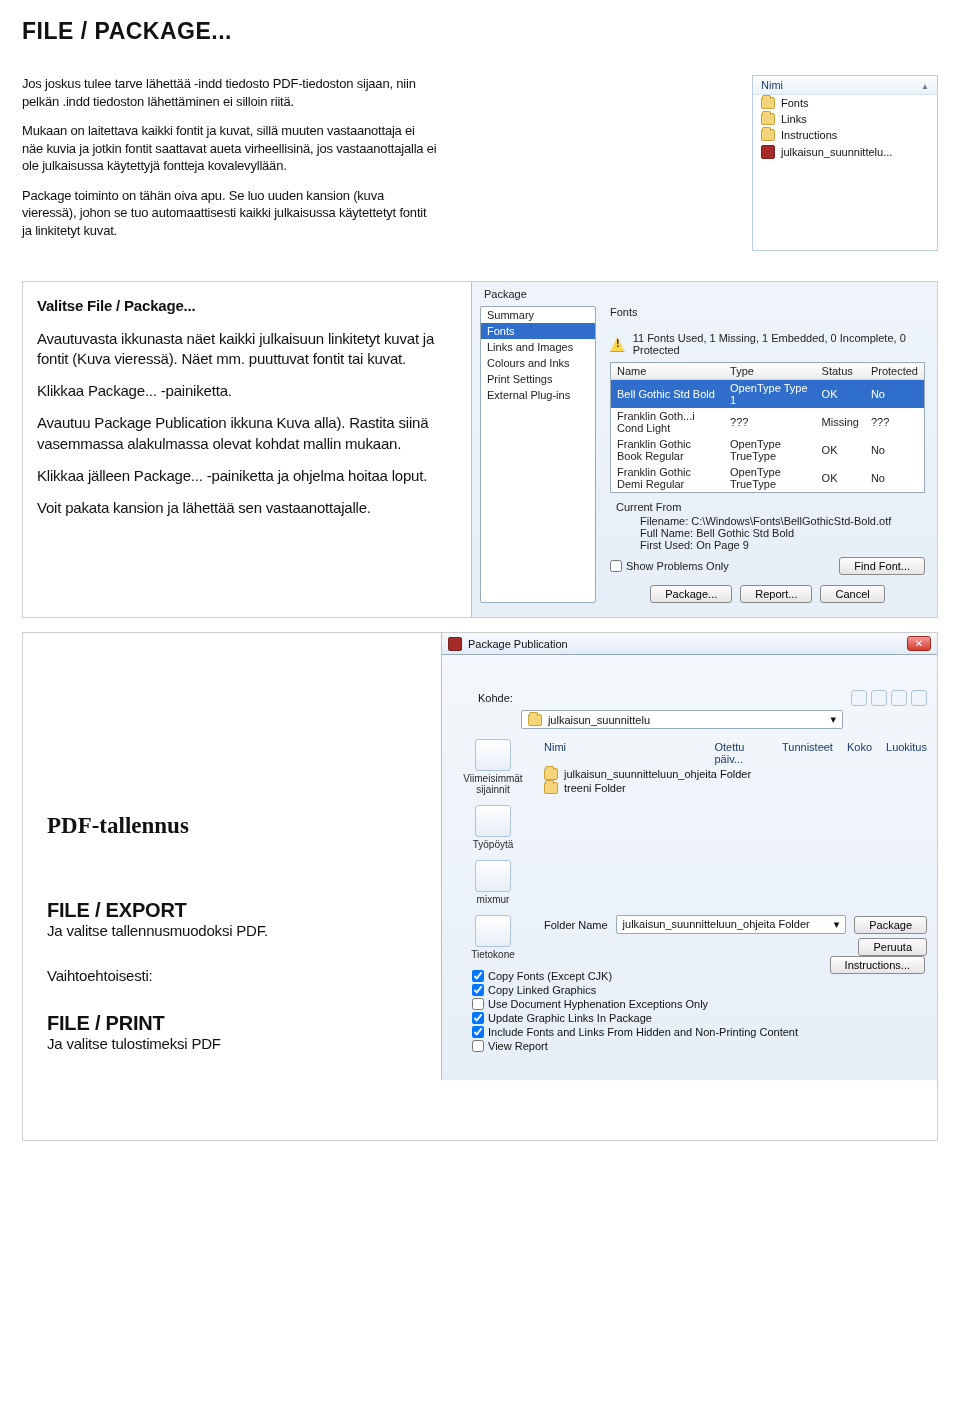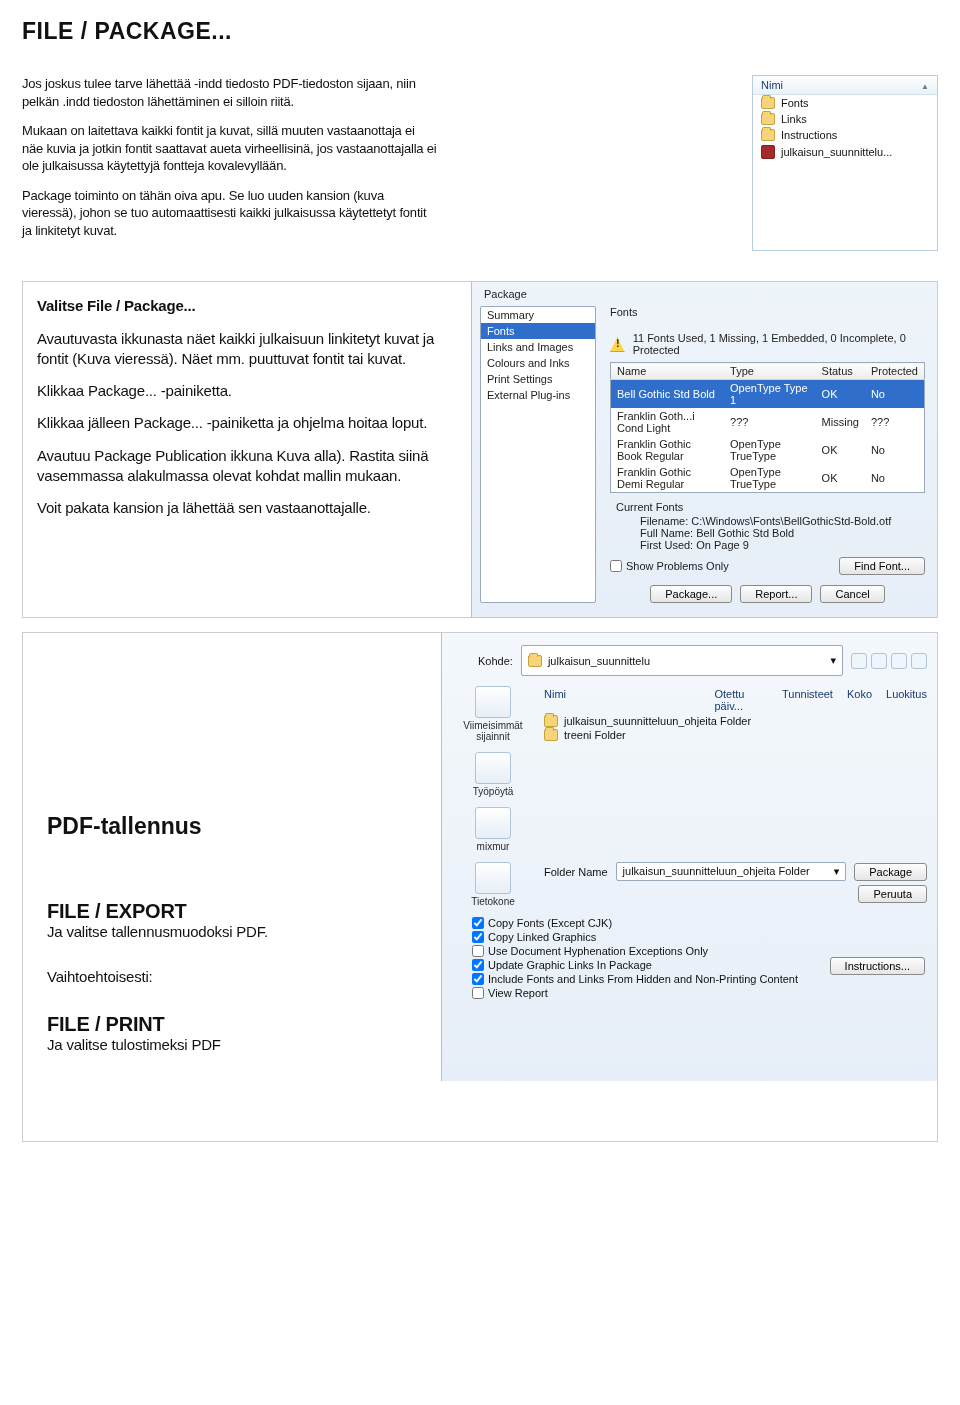--- a/index.html
+++ b/index.html
@@ -94,40 +94,40 @@
     border:1px solid #8a8a8a; border-radius:3px;
     background: linear-gradient(#fdfdfd,#e5e5e5);
     padding: 2px 14px; font-size:11px;
     font-family: "Segoe UI", Arial, sans-serif;
   }
   .cb { display:flex; align-items:center; gap:4px; }
   .cb input{width:12px;height:12px;}
 
   .lowframe { border:1px solid #ccc; padding: 0 0 60px 0; display:flex; gap:0; }
   .lowleft { width: 448px; padding: 180px 18px 0 24px; }
-  .lowleft h2 { font-family: Liberation Sans, sans-serif; font-weight:bold; font-size:23px; margin-bottom: 60px; }
+  .lowleft h2 { font-family: Liberation Serif, serif; font-weight:bold; font-size:23px; margin-bottom: 60px; }
   .lowleft .sec { margin-bottom: 28px; font-size:15px; letter-spacing:-0.2px; }
   .lowleft .sec .lbl { font-family:"Arial Narrow",Arial,sans-serif; font-weight:bold; font-size:20px; }
 
   .ppub {
     flex:1; border-left:1px solid #a9c3da;
     background: linear-gradient(#f4f8fc,#e6eef7);
     font-family:"Segoe UI",Arial,sans-serif; font-size:11px;
     position:relative;
   }
   .ppub-titlebar {
     display:flex; align-items:center; gap:6px;
     background: linear-gradient(#f6f9fc,#e2ecf5);
     padding:3px 6px; border-bottom:1px solid #9ab;
   }
   .indd-sm { width:14px;height:14px;background:#a52a2a;border:1px solid #7a1f1f;border-radius:2px;}
   .close-x { margin-left:auto; width:24px;height:15px; background:linear-gradient(#f59a9a,#d43b2f); border:1px solid #9a2a22; border-radius:3px; color:#fff; text-align:center; line-height:13px; font-size:10px;}
   .ppub-inner { padding: 8px 10px 10px 10px; }
   .kohde-row { display:flex; align-items:center; gap:8px; margin:4px 0 10px 26px; }
-  .sel-field { flex:1; background:#fff; border:1px solid #9ab; border-radius:2px; padding:8px 6px; display:flex; align-items:center; gap:6px;}
+  .sel-field { flex:1; background:#fff; border:1px solid #9ab; border-radius:2px; padding:2px 6px; display:flex; align-items:center; gap:6px;margin-top:43px;}
   .tbar-icons { display:flex; gap:4px; }
   .tico { width:16px;height:16px; border:1px solid #b0c4d8; border-radius:3px; background:#eef5fb;}
   .places-col { width:82px; float:left; }
   .place { text-align:center; margin-bottom:10px; font-size:10px; color:#2a2a2a;}
   .place .pic { width:36px;height:32px; margin:0 auto 2px auto; border:1px solid #b0c4d8; background:linear-gradient(#fff,#e6eef7); border-radius:3px;}
   .ppub-main { margin-left: 92px; }
   .file-head { display:flex; gap:14px; padding:2px 0; color:#1a3a6e; }
   .file-head span:first-child{width:180px;}
   .file-row { display:flex; align-items:center; gap:6px; padding:1px 0;}
   .fn-row { display:flex; align-items:center; gap:8px; margin-top:40px;}
@@ -169,22 +169,22 @@
         <span>julkaisun_suunnittelu...</span>
       </div>
   </div>
 </div>
 
 <div class="mid-wrap">
   <div class="mid-left">
     <p><b>Valitse File / Package...</b></p>
     <p>Avautuvasta ikkunasta näet kaikki julkaisuun linkitetyt kuvat ja fontit (Kuva vieressä). Näet mm. puuttuvat fontit tai kuvat.</p>
     <p>Klikkaa Package... -painiketta.</p>
+    <p>Avautuu Package Publication ikkuna Kuva alla). Rastita siinä vasemmassa alakulmassa olevat kohdat mallin mukaan.</p>
     <p>Klikkaa jälleen Package... -painiketta ja ohjelma hoitaa loput.</p>
-    <p>Avautuu Package Publication ikkuna Kuva alla). Rastita siinä vasemmassa alakulmassa olevat kohdat mallin mukaan.</p>
     <p>Voit pakata kansion ja lähettää sen vastaanottajalle.</p>
   </div>
 
   <div class="pkg-dialog">
     <div class="pkg-title">Package</div>
     <div class="pkg-body">
       <div class="pkg-side">
         <div class="itm">Summary</div>
         <div class="itm sel">Fonts</div>
         <div class="itm">Links and Images</div>
@@ -225,21 +225,21 @@
             <td>No</td>
           </tr>
           <tr>
             <td>Franklin Gothic Demi Regular</td>
             <td>OpenType TrueType</td>
             <td>OK</td>
             <td>No</td>
           </tr>
         </tbody>
           </table>
-        <div class="cur-font">Current Fonts</div>
+        <div class="cur-font">Current From</div>
         <div class="meta-line"><span>Filename:</span> <span>C:\Windows\Fonts\BellGothicStd-Bold.otf</span></div>
         <div class="meta-line"><span>Full Name:</span> <span>Bell Gothic Std Bold</span></div>
         <div class="meta-line"><span>First Used:</span> <span>On Page 9</span></div>
         <div class="btn-row2">
           <label class="cb" style="margin-right:auto;">
               <input type="checkbox" style="">
               <span>Show Problems Only</span>
             </label>
           <button class="w-btn">Find Font...</button>
         </div>
@@ -263,20 +263,25 @@
     <div class="sec">
       <div>Vaihtoehtoisesti:</div>
     </div>
     <div class="sec">
       <div class="lbl">FILE / PRINT</div>
       <div>Ja valitse tulostimeksi PDF</div>
     </div>
   </div>
 
   <div class="ppub">
+    <div class="ppub-titlebar">
+      <span class="indd-sm"></span>
+      <span>Package Publication</span>
+      <span class="close-x">✕</span>
+    </div>
     <div class="ppub-inner">
       <div class="kohde-row">
         <span>Kohde:</span>
         <div class="sel-field">
           <span class="fold"></span>
           <span>julkaisun_suunnittelu</span>
           <span style="margin-left:auto">▾</span>
         </div>
         <div class="tbar-icons">
           <span class="tico"></span>

